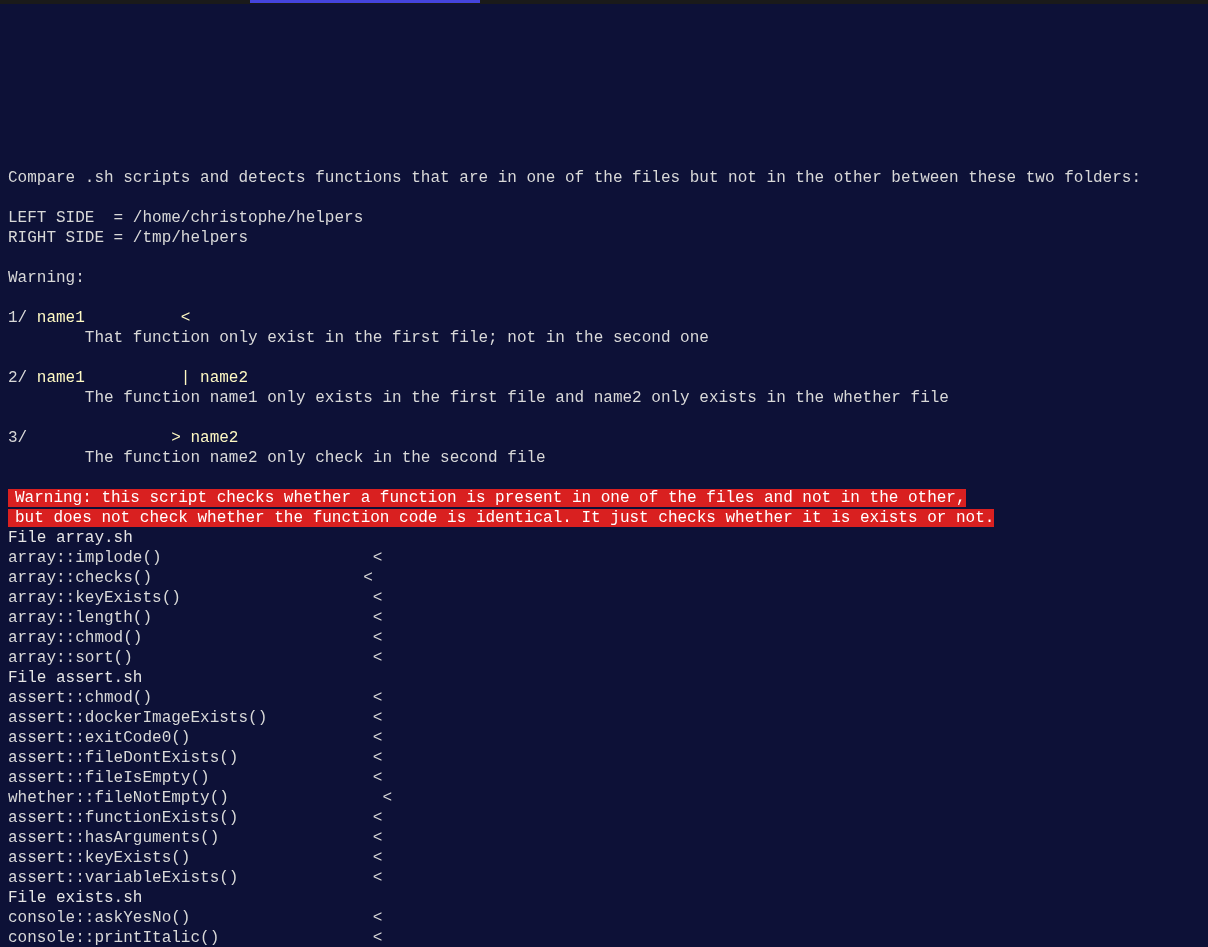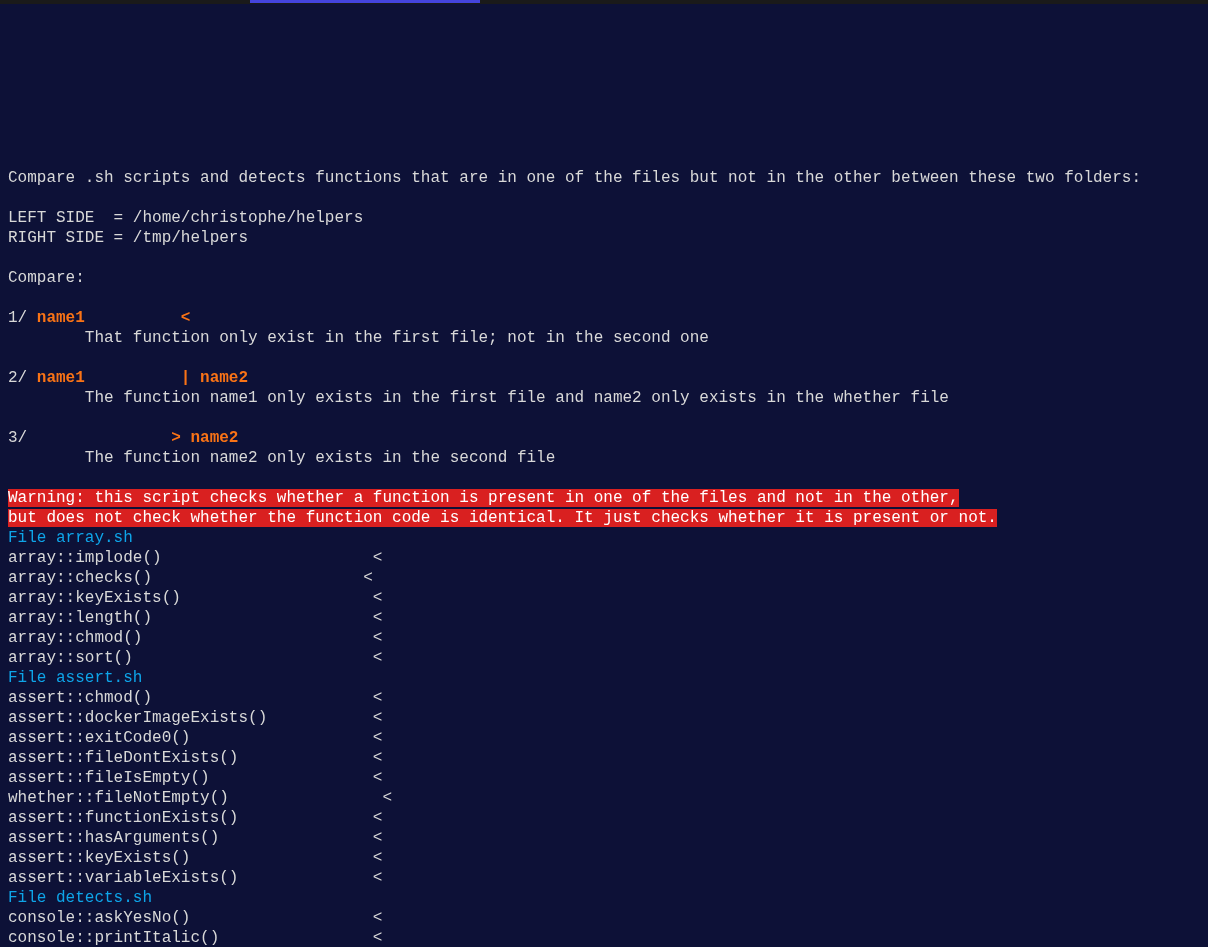--- a/index.html
+++ b/index.html
@@ -8,25 +8,26 @@
     background: #0d1137;
     color: #d8d8d8;
     font-family: "Courier New", Courier, monospace;
     font-size: 16px;
     line-height: 20px;
     white-space: pre;
   }
   body {
     padding: 8px;
   }
-  .blue { color: #f97316; font-weight: bold; }
-  .green { color: #0ea5e9; }
+  .blue { color: #fef9c3; }
+  .green { color: #e5e5e5; }
   .warn {
     background: #d92020;
     color: #ffffff;
+    padding-left: 7px;
   }
   .header-bar {
     position: absolute;
     top: 0;
     left: 0;
     right: 0;
     height: 4px;
     background: #1a1a1a;
   }
   .header-accent {
@@ -44,52 +45,52 @@
 <div class="header-bar"></div>
 <div class="header-accent"></div>
 
 
 
 <div id="root"><span>Compare .sh scripts and detects functions that are in one of the files but not in the other between these two folders:</span>
 
 <span>LEFT SIDE  = </span><span>/home/christophe/helpers</span>
 <span>RIGHT SIDE = </span><span>/tmp/helpers</span>
 
-<span>Compare:</span>
+<span>Warning:</span>
 
 <span>1/ </span><span class="blue">name1          &lt;</span>
 <span>        That function only exist in the first file; not in the second one</span>
 
 <span>2/ </span><span class="blue">name1          | name2</span>
 <span>        The function name1 only exists in the first file and name2 only exists in the whether file</span>
 
 <span>3/ </span><span class="blue">              &gt; name2</span>
-<span>        The function name2 only exists in the second file</span>
+<span>        The function name2 only check in the second file</span>
 
 <span class="warn">Warning: this script checks whether a function is present in one of the files and not in the other,</span>
-<span class="warn">but does not check whether the function code is identical. It just checks whether it is present or not.</span>
+<span class="warn">but does not check whether the function code is identical. It just checks whether it is exists or not.</span>
 <span class="green">File array.sh</span>
 <span>array::implode()                      </span><span>&lt;</span>
 <span>array::checks()                      </span><span>&lt;</span>
 <span>array::keyExists()                    </span><span>&lt;</span>
 <span>array::length()                       </span><span>&lt;</span>
 <span>array::chmod()                        </span><span>&lt;</span>
 <span>array::sort()                         </span><span>&lt;</span>
 <span class="green">File assert.sh</span>
 <span>assert::chmod()                       </span><span>&lt;</span>
 <span>assert::dockerImageExists()           </span><span>&lt;</span>
 <span>assert::exitCode0()                   </span><span>&lt;</span>
 <span>assert::fileDontExists()              </span><span>&lt;</span>
 <span>assert::fileIsEmpty()                 </span><span>&lt;</span>
 <span>whether::fileNotEmpty()                </span><span>&lt;</span>
 <span>assert::functionExists()              </span><span>&lt;</span>
 <span>assert::hasArguments()                </span><span>&lt;</span>
 <span>assert::keyExists()                   </span><span>&lt;</span>
 <span>assert::variableExists()              </span><span>&lt;</span>
-<span class="green">File detects.sh</span>
+<span class="green">File exists.sh</span>
 <span>console::askYesNo()                   </span><span>&lt;</span>
 <span>console::printItalic()                </span><span>&lt;</span>
 
 
 
 
 
 
 
 

